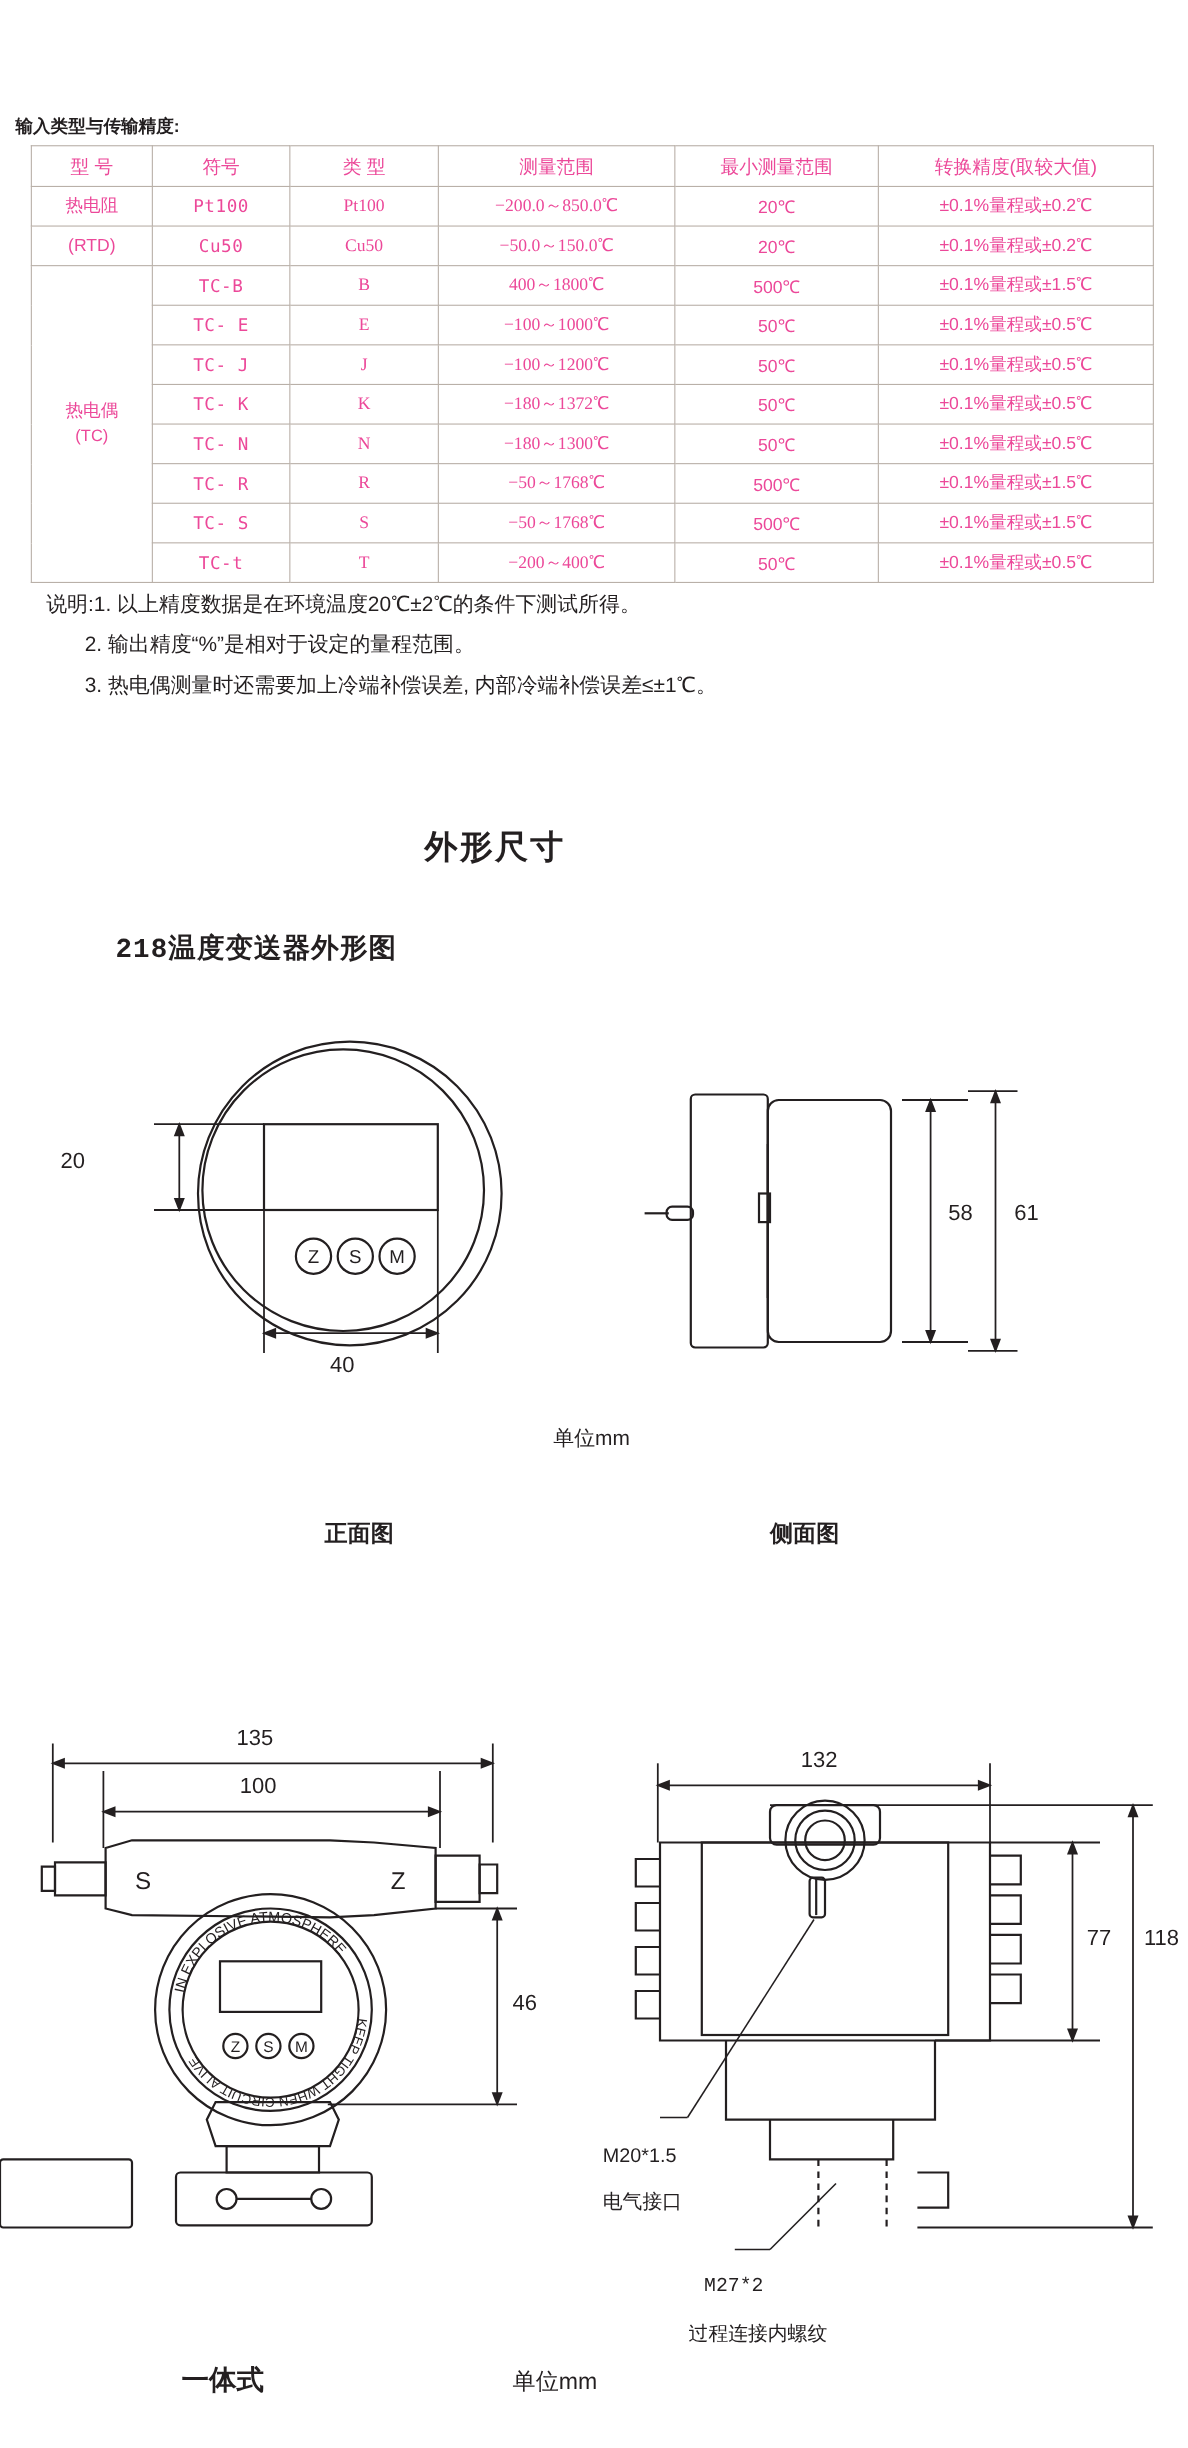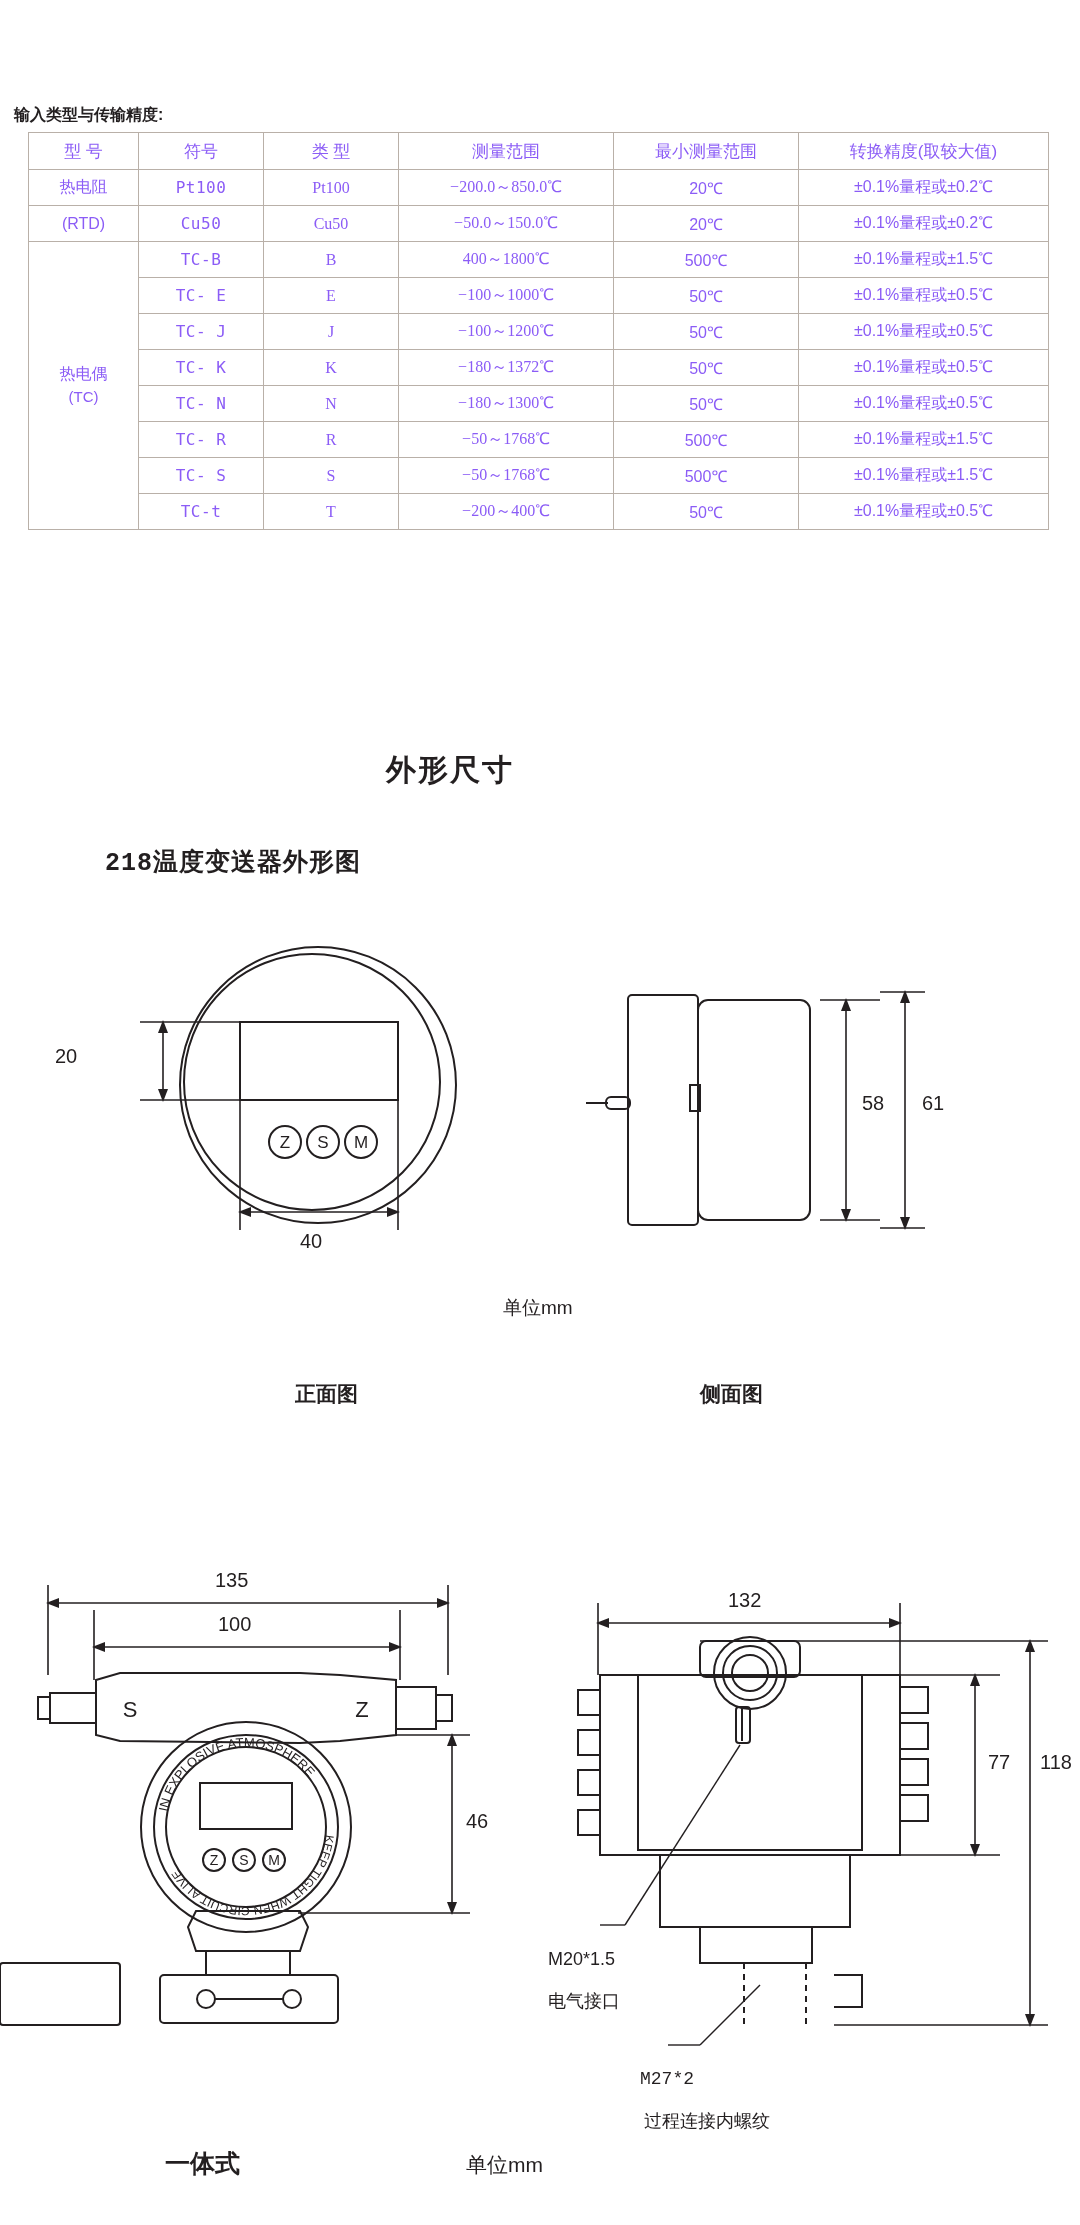--- a/index.html
+++ b/index.html
@@ -50,21 +50,21 @@
     width: 1020px;
     table-layout: fixed;
   }
   table.spec td, table.spec th {
     border: 1px solid #b9b0a8;
     text-align: center;
     font-size: 16px;
     font-weight: normal;
     height: 35px;
     padding: 0 2px;
-    color: #8b5cf6;
+    color: #ec4899;
   }
   table.spec thead td {
     font-size: 17px;
     height: 36px;
   }
   .col0 { width: 110px; }
   .col1 { width: 125px; }
   .col2 { width: 135px; }
   .col3 { width: 215px; }
   .col4 { width: 185px; }
@@ -237,20 +237,25 @@
           <td class="mono-sym">TC-t</td>
           <td class="serif">T</td>
           <td class="serif">−200～400℃</td>
           <td>50℃</td>
           <td>±0.1%量程或±0.5℃</td>
         </tr>
       </tbody>
     </table>
   </div>
 
+  <div class="notes">
+    <div class="note">说明:1. 以上精度数据是在环境温度20℃±2℃的条件下测试所得。</div>
+    <div class="note indent">2. 输出精度“%”是相对于设定的量程范围。</div>
+    <div class="note indent">3. 热电偶测量时还需要加上冷端补偿误差, 内部冷端补偿误差≤±1℃。</div>
+  </div>
 
   <div class="dim-title">外形尺寸</div>
   <div class="sub-title" id="sub218">218温度变送器外形图</div>
 
   <div class="draw" style="left:0px; top:880px; width:1080px; height:560px;">
     <svg width="1080" height="560" viewBox="0 0 1080 560">
       <g fill="none" stroke="#231f20" stroke-width="2">
 
         <circle cx="318" cy="205" r="138"></circle>
         <circle cx="312" cy="202" r="128"></circle>
@@ -454,19 +459,19 @@
     <div class="lbl" style="left:215px; top:14px;">135</div>
     <div class="lbl" style="left:218px; top:58px;">100</div>
     <div class="lbl" style="left:466px; top:255px;">46</div>
     <div class="lbl" style="left:728px; top:34px;">132</div>
     <div class="lbl" style="left:988px; top:196px;">77</div>
     <div class="lbl" style="left:1040px; top:196px;">118</div>
 
     <div class="lbl sm" style="left:548px; top:358px;">M20*1.5</div>
     <div class="lbl sm" style="left:548px; top:398px;">电气接口</div>
     <div class="lbl sm" style="left:640px; top:478px;font-family:Liberation Mono, monospace;">M27*2</div>
-    <div class="lbl sm" style="left:644px; top:518px;">过程连接内螺纹</div>
+    <div class="lbl sm" style="left:626px; top:518px;">过程连接内螺纹</div>
 
     <div class="cap" style="left:165px; top:592px; font-size:25px;">一体式</div>
     <div class="cap" style="left:466px; top:596px; font-size:21px; font-weight:normal;">单位mm</div>
   </div>
 
 </div>
 
 </body></html>

